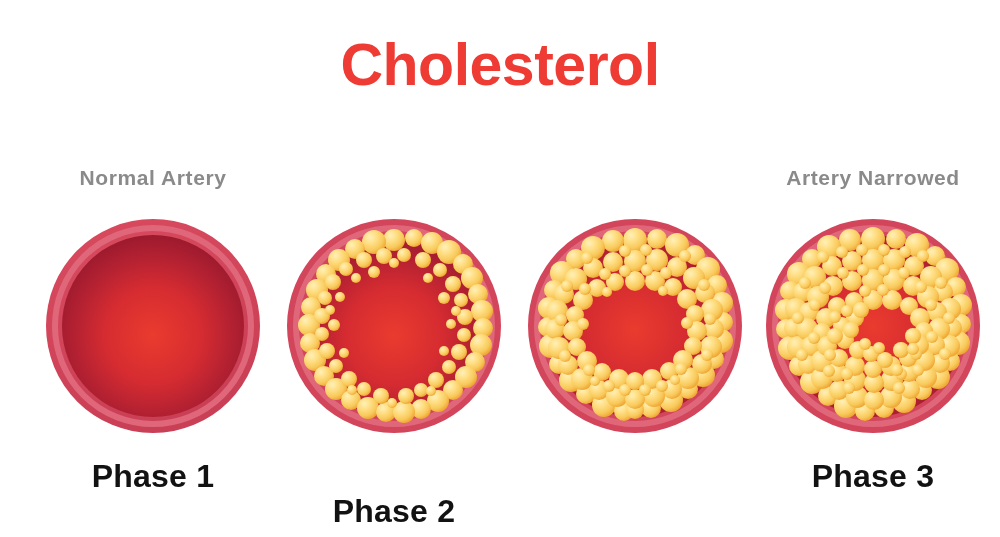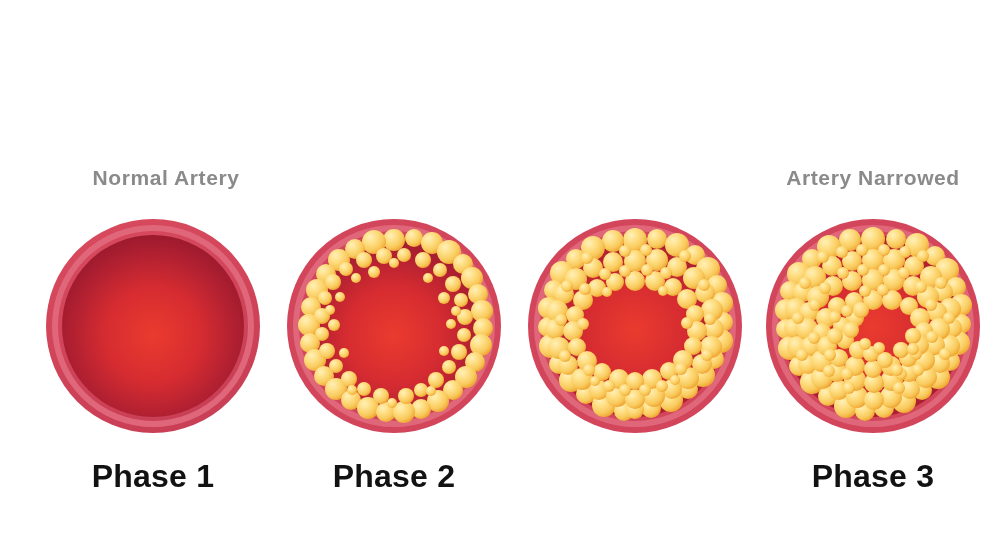--- a/index.html
+++ b/index.html
@@ -40,21 +40,21 @@
     position: absolute;
     top: 166px;
     width: 300px;
     text-align: center;
     font-size: 21px;
     font-weight: bold;
     color: #8a8a8a;
     letter-spacing: 0.6px;
     white-space: nowrap;
   }
-  #anno-left  { left: 16px;  }
+  #anno-left  { left: 3px;  }
   #anno-right { left: 723px; }
 
   
   .phase-label {
     position: absolute;
     top: 458px;
     width: 240px;
     text-align: center;
     font-size: 32px;
     font-weight: bold;
@@ -70,20 +70,21 @@
     width: 216px;
     height: 216px;
   }
   .artery svg { display: block; width: 216px; height: 216px; overflow: visible; }
 </style>
 </head>
 <body>
 
 <div id="stage">
 
+  <div id="title">Cholesterol</div>
 
   <div class="anno" id="anno-left">Normal  Artery</div>
   <div class="anno" id="anno-right">Artery  Narrowed</div>
 
   <div class="artery" id="fig-1" style="left:45px;">
     <svg viewBox="0 0 216 216" xmlns="http://www.w3.org/2000/svg">
       <defs>
         <radialGradient id="lum1" cx="50%" cy="55%" r="58%">
           <stop offset="0%" stop-color="#ea3b2e"></stop>
           <stop offset="45%" stop-color="#d62c31"></stop>
@@ -499,16 +500,16 @@
           <circle cx="70" cy="99" r="6"></circle>
         <circle cx="100" cy="126" r="6"></circle>
           <circle cx="114" cy="130" r="6"></circle>
         <circle cx="132" cy="152" r="6"></circle>
           <circle cx="148" cy="131" r="6"></circle>
       </g>
     </svg>
   </div>
 
   <div class="phase-label" style="left:33px;">Phase 1</div>
-  <div class="phase-label" style="left:274px;">Phase 2</div>
+  <div class="phase-label" style="left:274px;margin-top:35px;">Phase 2</div>
   <div class="phase-label" style="left:753px;">Phase 3</div>
 
 </div>
 
 </body></html>

